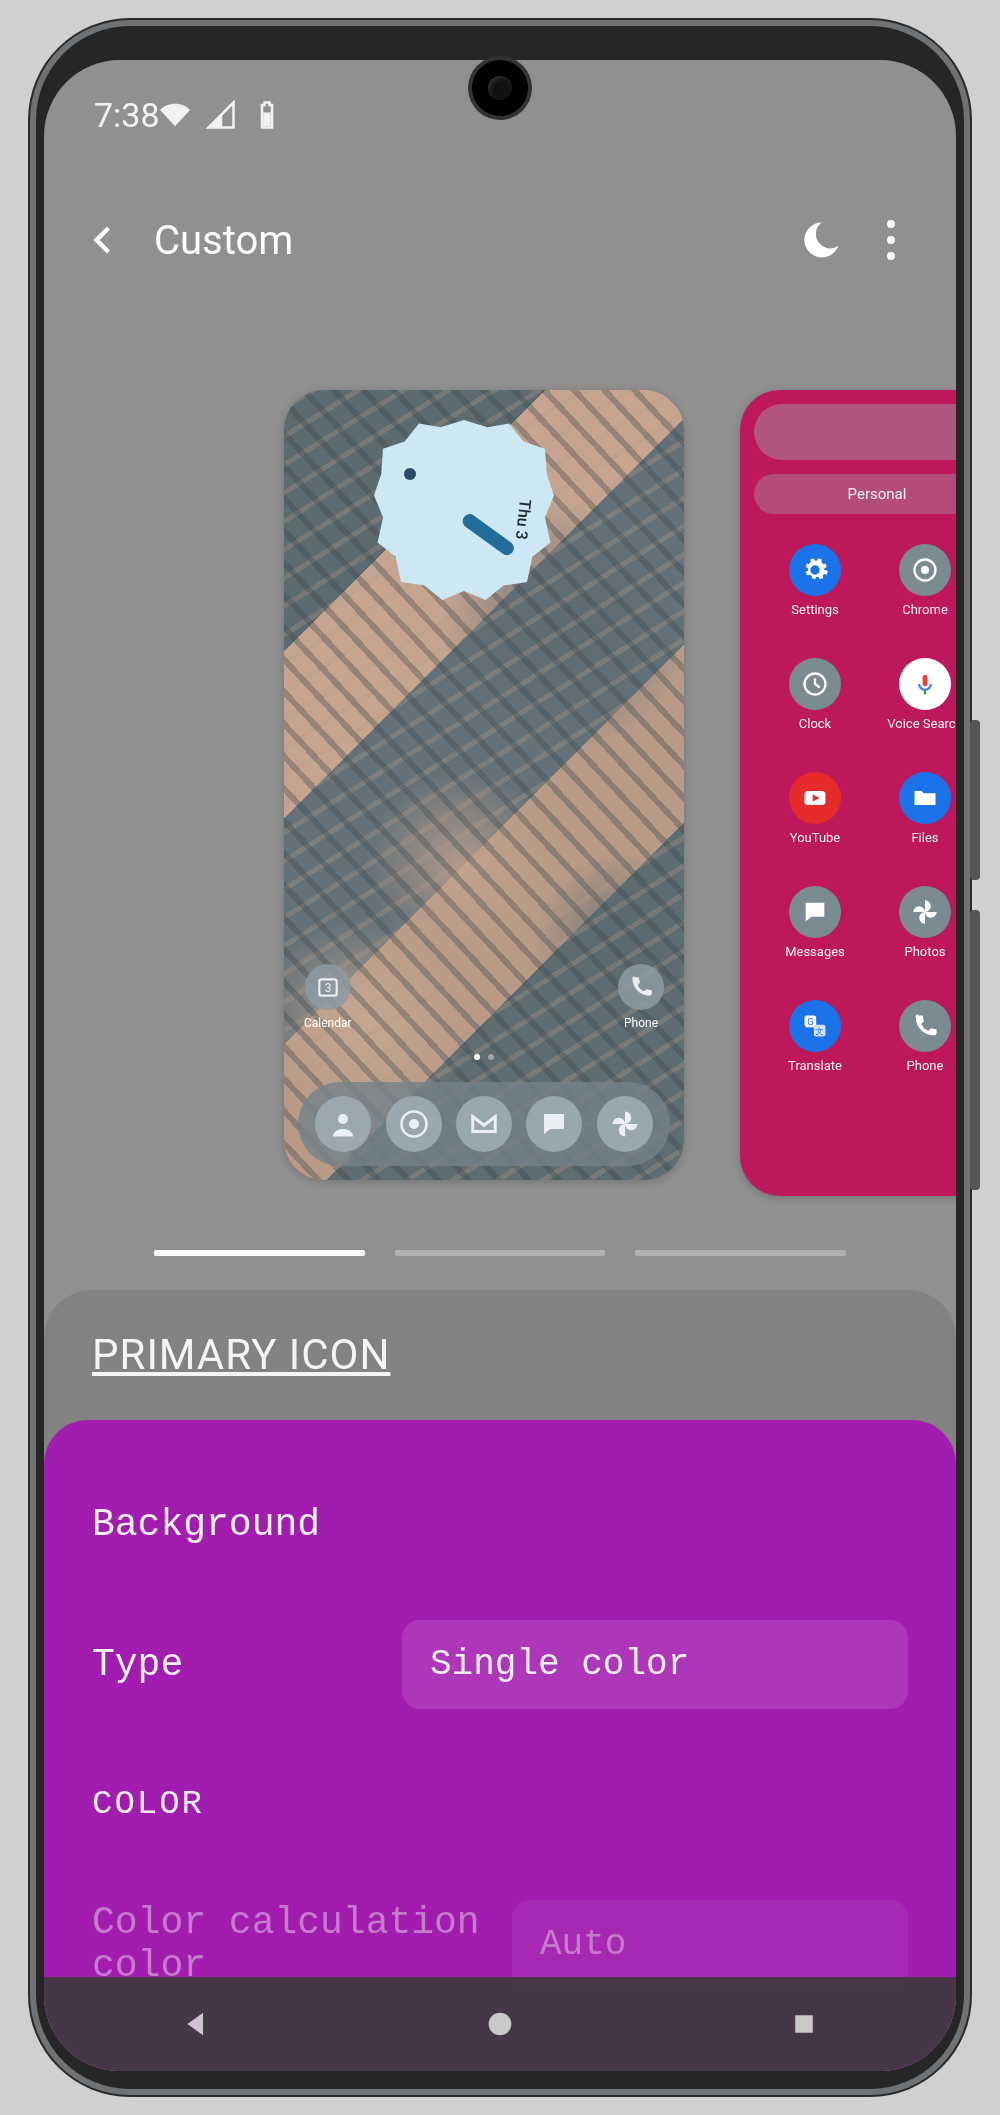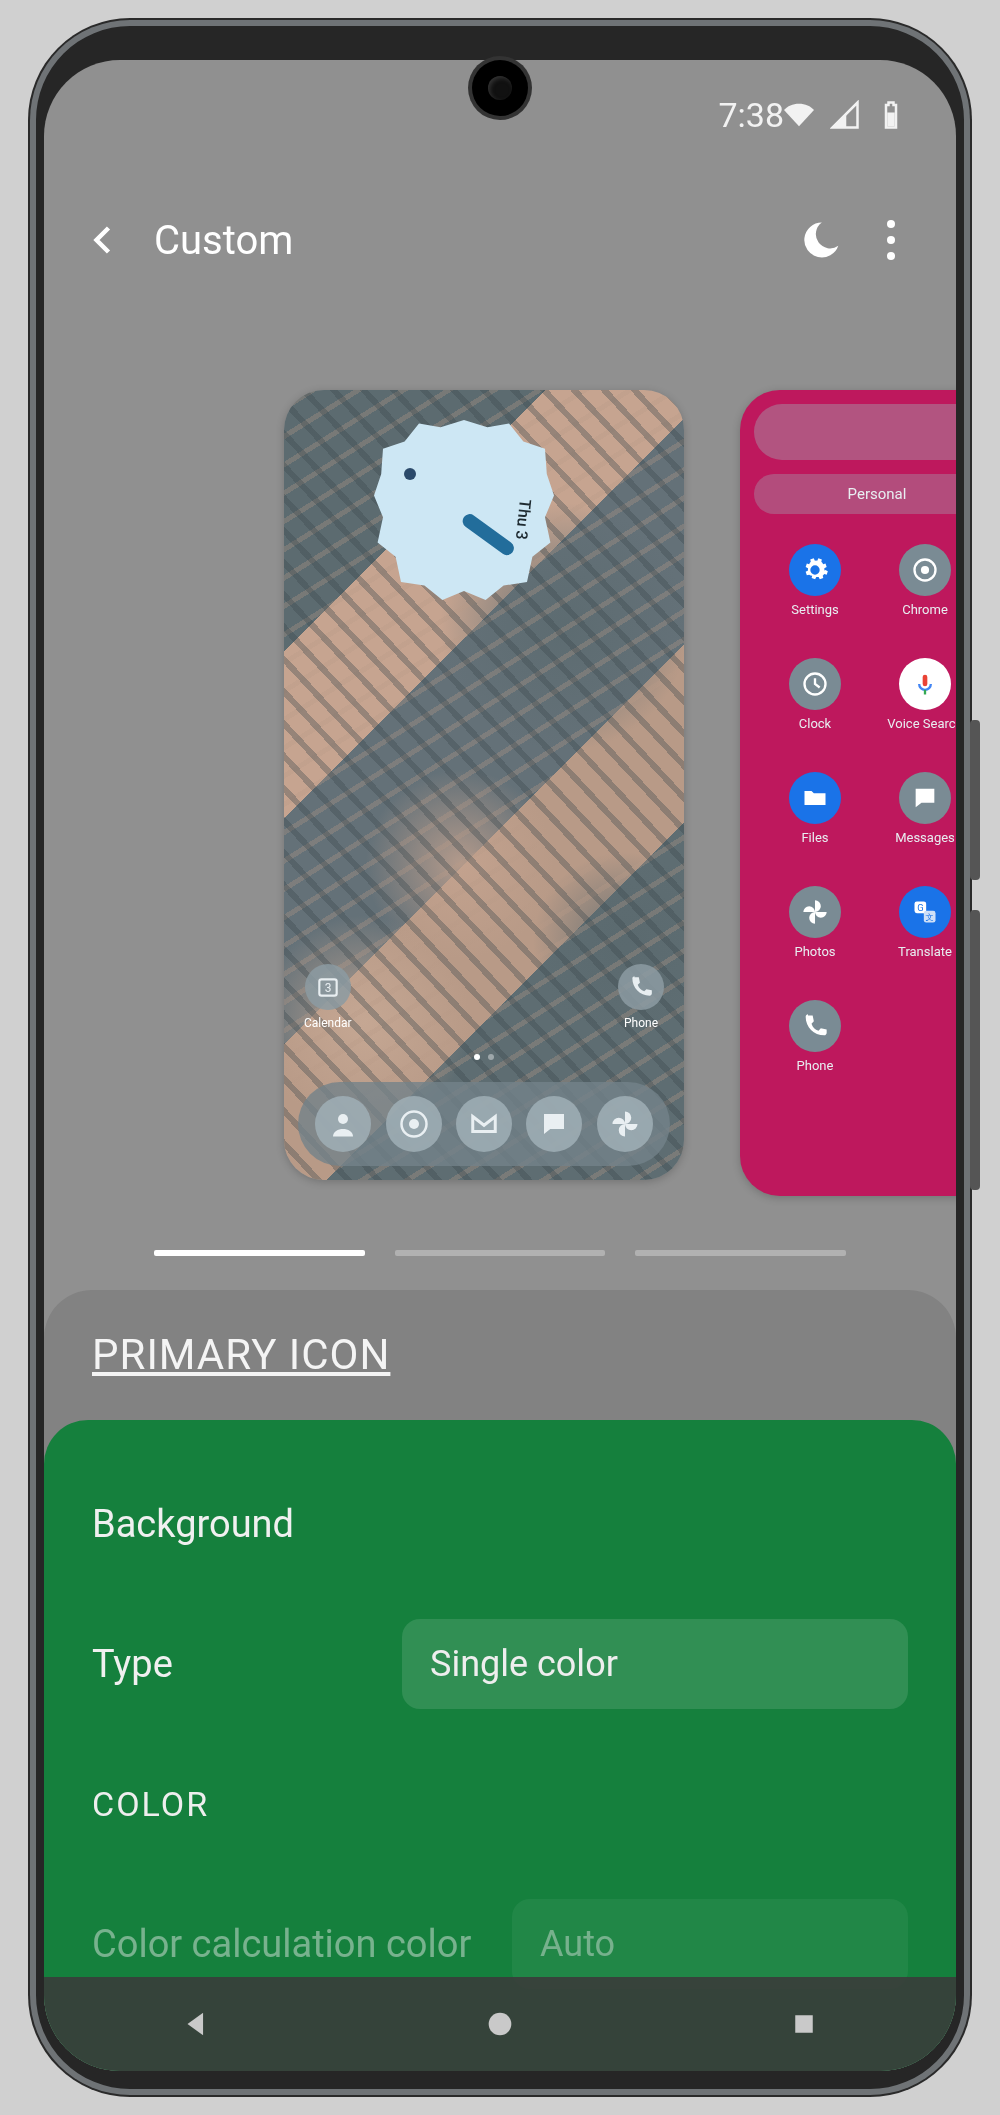--- a/index.html
+++ b/index.html
@@ -11,21 +11,21 @@
   .side-btn { position:absolute; right:-10px; width:10px; background:#555; border-radius:4px;}
   .side1 { top:700px; height:160px; }
   .side2 { top:890px; height:280px; }
   .screen {
     position: absolute; left: 14px; top: 40px; right: 14px; bottom: 24px;
     background: #909090; border-radius: 76px; overflow: hidden;
   }
   .camera { position:absolute; left:50%; top:40px; width:56px; height:56px; background:#000; border-radius:50%; transform:translateX(-50%); z-index:50; box-shadow:0 0 0 4px #333;}
   .camera::after{content:""; position:absolute; left:50%; top:50%; width:24px; height:24px; background:#111; border-radius:50%; transform:translate(-50%,-50%); box-shadow:inset 2px 2px 4px #333;}
   
-  .statusbar { position:absolute; top:0; left:0; right:0; height:110px; display:flex; align-items:center; justify-content:flex-end; padding:0 50px; color:#f2f2f2; font-size:34px; font-weight:400; z-index:20;}
+  .statusbar { position:absolute; top:0; left:0; right:0; height:110px; display:flex; align-items:center; justify-content:flex-start; padding:0 50px; color:#f2f2f2; font-size:34px; font-weight:400; z-index:20;}
   .status-right{display:flex; align-items:center; gap:16px;}
   .status-right svg{width:30px; height:30px; fill:#f2f2f2;}
   
   .appbar { position:absolute; top:120px; left:0; right:0; height:120px; display:flex; align-items:center; padding:0 30px; color:#fff; z-index:15;}
   .back { width:60px; height:60px; display:flex; align-items:center; justify-content:center; cursor:pointer;}
   .back svg{width:36px; height:36px; stroke:#fff; stroke-width:3; fill:none;}
   .appbar-title{ font-size:40px; font-weight:400; margin-left:20px; flex:1; }
   .appbar-icon{ width:70px; height:70px; display:flex; align-items:center; justify-content:center; cursor:pointer;}
   .appbar-icon svg{width:42px; height:42px; fill:#fff;}
   .more-dots{display:flex; flex-direction:column; gap:8px; align-items:center;}
@@ -67,21 +67,21 @@
   .drawer-app{display:flex; flex-direction:column; align-items:center; gap:6px; color:#e8eef1; font-size:13px; padding-top:8px;}
   .drawer-app .ic{width:52px; height:52px; border-radius:50%; display:flex; align-items:center; justify-content:center; background:#7a8b94;}
   .drawer-app .ic svg{width:28px; height:28px; fill:#fff;}
   
   .tabs-ind{position:absolute; top:1190px; left:110px; right:110px; height:8px; display:flex; gap:30px;}
   .tabs-ind span{flex:1; height:6px; background:rgba(255,255,255,.3); border-radius:2px;}
   .tabs-ind span.active{background:#fff;}
   
   .sheet{position:absolute; left:0; right:0; top:1230px; bottom:0; background:#828282; border-radius:48px 48px 0 0; color:#f4f4f4;}
   .sheet-header{padding:40px 48px 48px; font-size:42px; letter-spacing:1px;text-decoration:underline;}
-  .sheet-card{position:absolute; top:130px; left:0px; right:0px; bottom:0; background:#15803d; border-radius:44px 44px 0 0; padding:34px 48px;}
+  .sheet-card{position:absolute; top:130px; left:0px; right:0px; bottom:0; background:#a21caf; border-radius:44px 44px 0 0; padding:34px 48px;font-family:Liberation Mono, monospace;}
   .row{display:flex; align-items:center; height:140px;}
   .row-label{font-size:38px; color:#f0f0f0; flex:0 0 310px;}
   .row-value{flex:1; background:rgba(255,255,255,.12); border-radius:18px; padding:24px 28px; font-size:36px; color:#eee;}
   .row-sub{font-size:34px; letter-spacing:2px; color:#eee; height:140px; display:flex; align-items:center;}
   .row.fade{opacity:.45;}
   
   .navbar{position:absolute; left:0; right:0; bottom:0; height:94px; background:rgba(58,58,58,.88); display:flex; align-items:center; justify-content:space-around; z-index:40;}
   .navbar .nb{width:46px; height:46px; display:flex; align-items:center; justify-content:center;}
   .navbar svg{fill:#c9c9c9;}
 </style>
@@ -231,20 +231,29 @@
               <div class="ic" style="background:#fff">
                 <svg viewBox="0 0 24 24">
                   <rect x="10" y="4" width="4" height="10" rx="2" fill="#ea4335"></rect>
                   <path d="M7 12a5 5 0 0 0 10 0" stroke="#4285f4" stroke-width="2" fill="none"></path>
                   <line x1="12" y1="17" x2="12" y2="21" stroke="#34a853" stroke-width="2"></line>
                 </svg>
               </div>
               <span>Voice Search</span>
             </div>
           <div class="drawer-app">
+              <div class="ic" style="background:#e62b2b">
+                <svg viewBox="0 0 24 24">
+                  <rect x="3" y="6" width="18" height="12" rx="3" fill="#fff"></rect>
+                  <path d="M10 9v6l6-3z" fill="#e62b2b"></path>
+                </svg>
+              </div>
+              <span>YouTube</span>
+            </div>
+          <div class="drawer-app">
               <div class="ic" style="background:#1a73e8">
                 <svg viewBox="0 0 24 24">
                   <path d="M3 6h6l2 2h10v10H3z"></path>
                 </svg>
               </div>
               <span>Files</span>
             </div>
           <div class="drawer-app">
               <div class="ic">
                 <svg viewBox="0 0 24 24">

